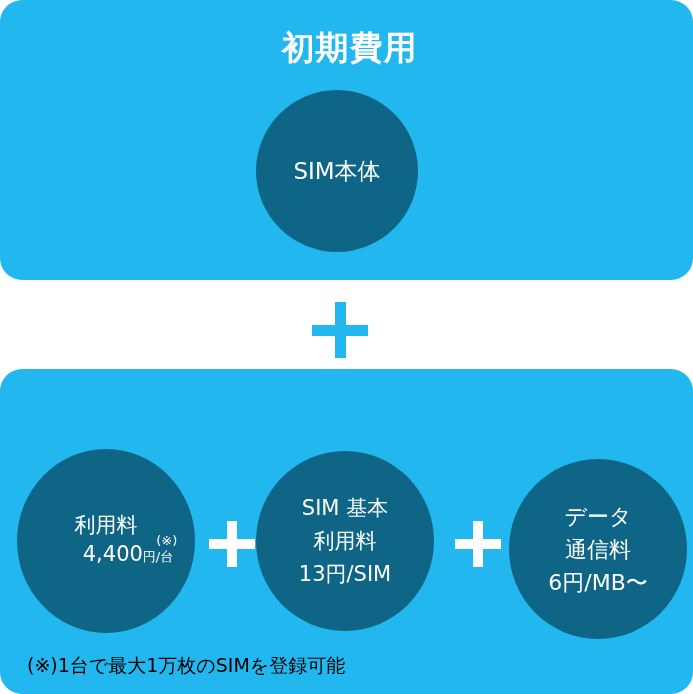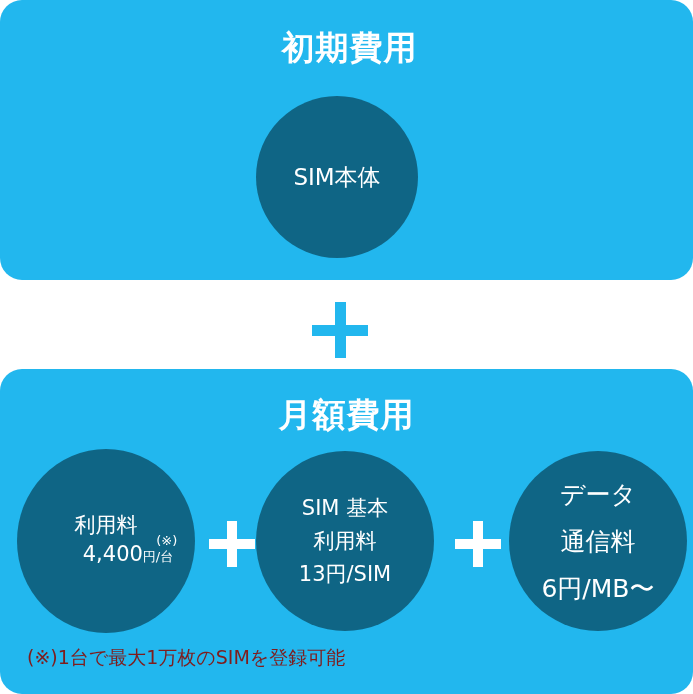--- a/index.html
+++ b/index.html
@@ -8,53 +8,52 @@
   .panel { position: absolute; left: 0; width: 693px; background: #22b7ee; border-radius: 22px; }
   .panel-top { top: 0; height: 280px; }
   .panel-bottom { top: 369px; height: 325px; }
   .panel-title { position: absolute; left: 0; right: 0; text-align: center; color: #ffffff;
                  font-weight: bold; font-size: 33px; letter-spacing: 1px; }
   .panel-top .panel-title { top: 26px; margin-left: 6px; }
   .panel-bottom .panel-title { top: 24px; }
   .circle { position: absolute; border-radius: 50%; background: #0f6585; color: #ffffff;
             display: flex; flex-direction: column; align-items: center; justify-content: center;
             text-align: center; }
-  .c-sim { left: 256px; top: 96px; width: 162px; height: 162px; font-size: 23px; }
+  .c-sim { left: 256px; top: 90px; width: 162px; height: 162px; font-size: 23px; }
   .c-gw { left: 17px; top: 80px; width: 178px; height: 184px; font-size: 21px; line-height: 29px; }
   .c-basic { left: 256px; top: 82px; width: 178px; height: 180px; font-size: 21px; line-height: 33px; }
-  .c-data { left: 509px; top: 82px; width: 178px; height: 180px; font-size: 25px; line-height: 33px; gap: 14px; }
+  .c-data { left: 509px; top: 90px; width: 178px; height: 180px; font-size: 22px; line-height: 33px; }
   .price-line { position: relative; margin-left: 44px; }
   .small { font-size: 13px; }
   .note-sup { position: absolute; right: -4px; top: -14px; font-size: 13px; }
   .plus { position: absolute; }
   .plus::before, .plus::after { content: ""; position: absolute; background: currentColor; }
   .plus-big { left: 312px; top: 302px; width: 56px; height: 56px; color: #22b7ee; }
   .plus-big::before { left: 0; top: 23px; width: 56px; height: 11px; }
   .plus-big::after { left: 23px; top: 0; width: 11px; height: 56px; }
   .plus-small { width: 46px; height: 46px; color: #ffffff; }
   .plus-small::before { left: 0; top: 18px; width: 46px; height: 10px; }
   .plus-small::after { left: 18px; top: 0; width: 10px; height: 46px; }
   .p1 { left: 209px; top: 152px; }
   .p2 { left: 455px; top: 152px; }
-  .footnote { position: absolute; left: 27px; top: 276px; color: #7f1d1d; font-size: 19px; }
+  .footnote { position: absolute; left: 27px; top: 284px; color: #000000; font-size: 19px; }
 </style>
 </head>
 <body>
 
 <div class="panel panel-top">
   <div class="panel-title">初期費用</div>
   <div class="circle c-sim">
     <span>SIM本体</span>
   </div>
 </div>
 
 <div class="plus plus-big"></div>
 
 <div class="panel panel-bottom">
-  <div class="panel-title">月額費用</div>
 
   <div class="circle c-gw">
     <span>利用料</span>
     <span class="price-line">
       <span>4,400</span><span class="small">円/台</span>
       <span class="note-sup">(※)</span>
     </span>
   </div>
 
   <div class="plus plus-small p1"></div>

